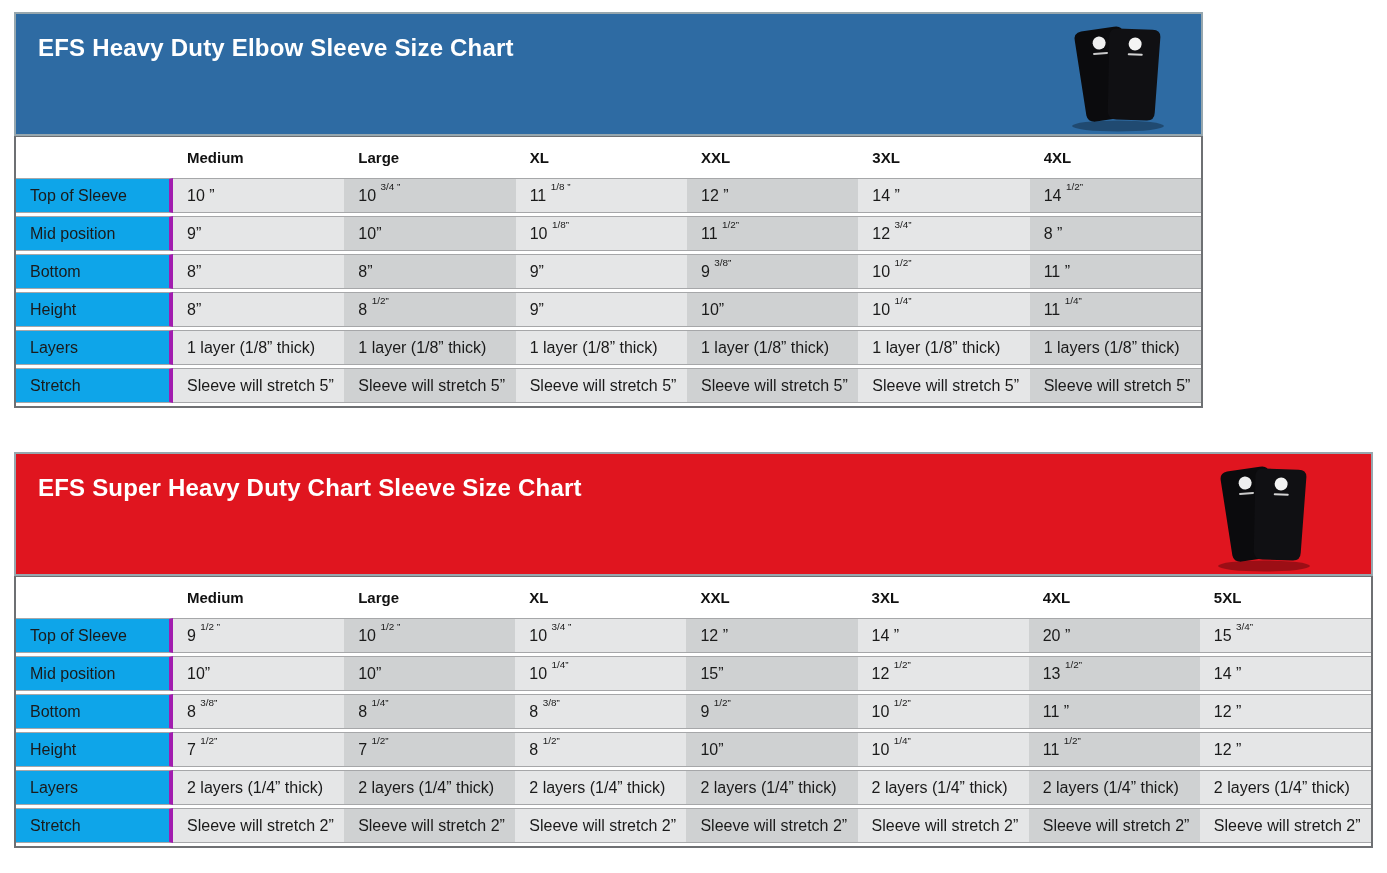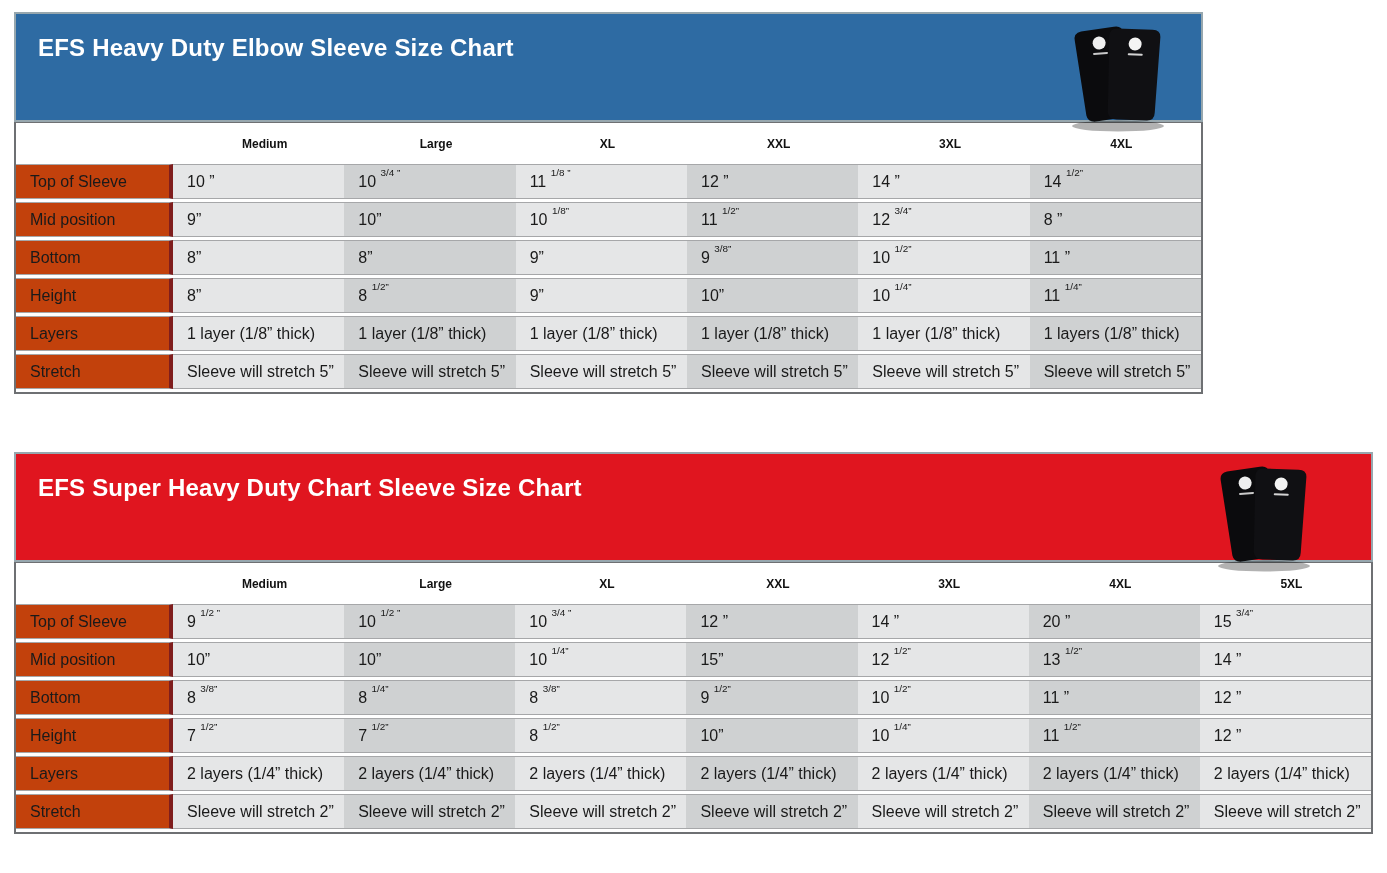--- a/index.html
+++ b/index.html
@@ -5,49 +5,49 @@
   html,body{margin:0;padding:0;background:#ffffff;}
   body{
     width:1387px;height:873px;position:relative;overflow:hidden;
     font-family:"Liberation Sans","DejaVu Sans",sans-serif;color:#1a1a1a;
   }
   .chart{position:absolute;left:14px;}
   #chart-0{top:12px;width:1189px;}
   #chart-1{top:452px;width:1359px;}
 
   .chart-header{
-    position:relative;height:110px;box-sizing:border-box;
+    position:relative;height:124px;box-sizing:border-box;
     border:2px solid #97a7ae;
   }
   .chart-title{
     margin:0;position:absolute;left:22px;top:20px;
     font-size:24px;font-weight:bold;color:#ffffff;letter-spacing:.2px;
   }
   .sleeves{position:absolute;top:10px;width:112px;height:110px;}
   #chart-0 .sleeves{right:28px;}
   #chart-1 .sleeves{right:52px;}
 
   table.size-table{
     width:100%;table-layout:fixed;
     border-collapse:separate;border-spacing:0 3px;
     background:#ffffff;border:2px solid #6e7073;border-top-width:1px;
     box-sizing:border-box;
   }
   table.size-table th{
-    text-align:center;font-size:12px;font-weight:bold;color:#111;
+    text-align:left;font-size:15px;font-weight:bold;color:#111;
     height:31px;padding:2px 2px 2px 14px;background:#ffffff;
     overflow:hidden;white-space:nowrap;
   }
   table.size-table th.corner{width:141px;}
   table.size-table td{
     height:33px;padding:0 2px 0 14px;font-size:16px;
     border-top:1px solid #a6a7a9;border-bottom:1px solid #a6a7a9;
     overflow:hidden;white-space:nowrap;vertical-align:middle;
   }
-  td.label{background:#c2410c;border-right:4px solid #7f1d1d;font-size:16.5px;}
+  td.label{background:#0ea5e9;border-right:4px solid #a21caf;font-size:16.5px;}
   td.c-light{background:#e5e6e7;margin-left:44px;}
   td.c-dark{background:#cfd1d2;}
   sup.frac{font-size:62%;position:relative;top:-0.45em;letter-spacing:0;}
 </style>
 </head>
 <body>
 
 <section class="chart" id="chart-0">
   <header class="chart-header" style="background: rgb(46, 107, 163);">
     <h1 class="chart-title">EFS Heavy Duty Elbow Sleeve Size Chart</h1>

